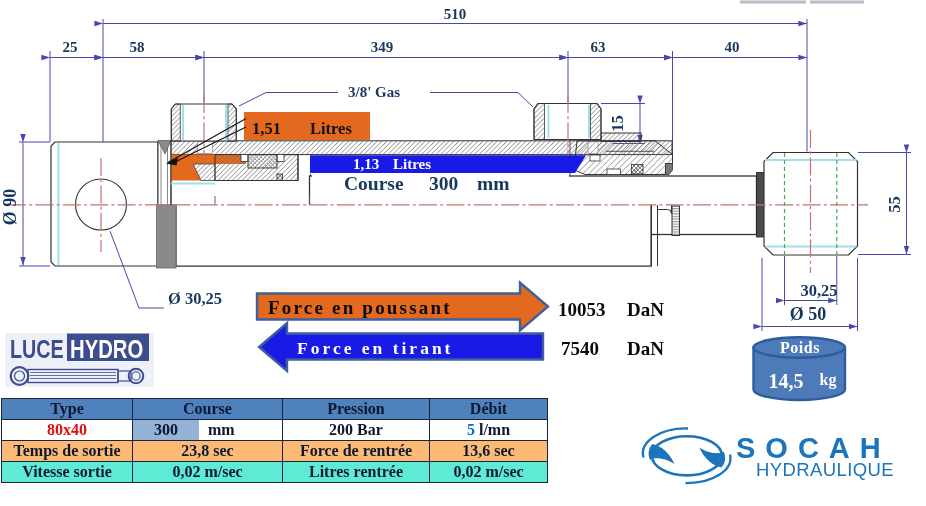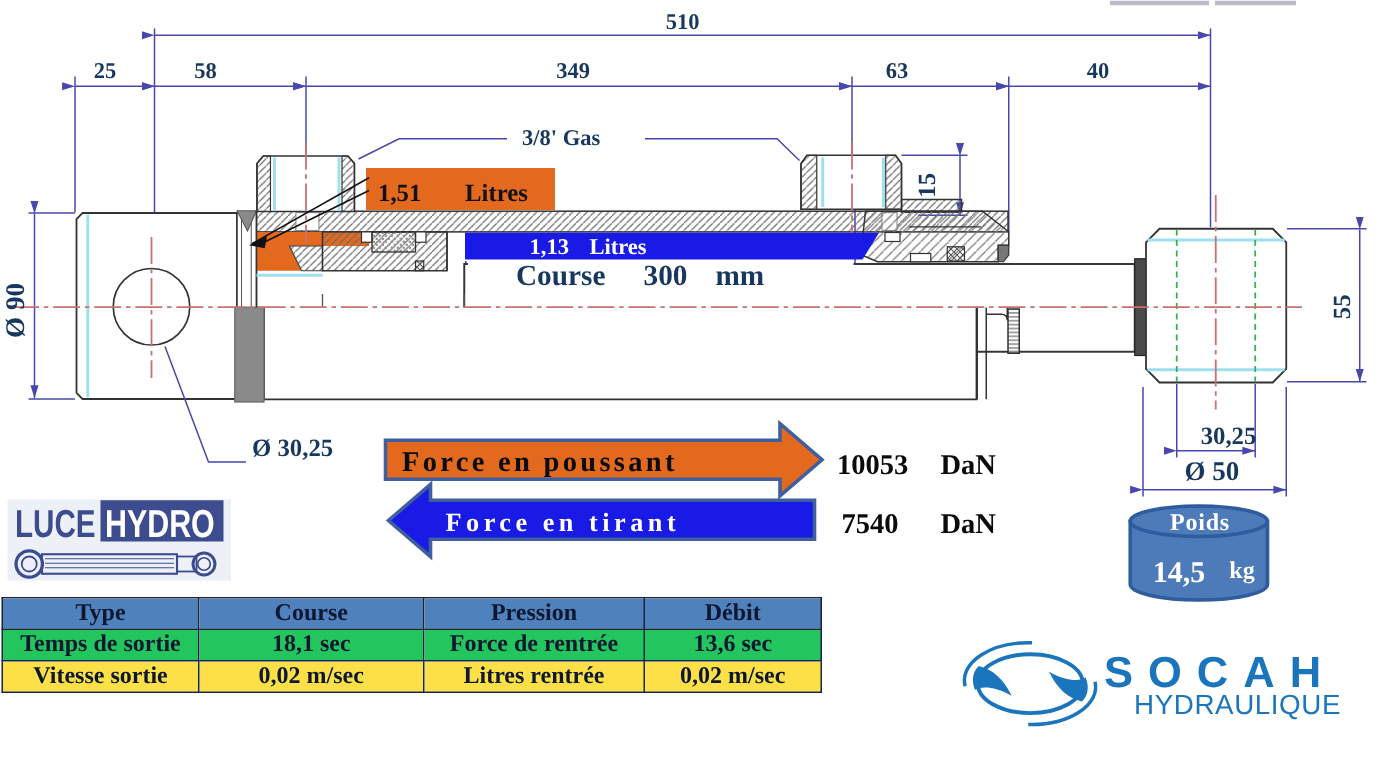--- a/index.html
+++ b/index.html
@@ -245,27 +245,38 @@
         <col style="width:147px">
         <col style="width:118px">
       </colgroup>
 <tbody>
         <tr>
           <td class="hd">Type</td>
           <td class="hd">Course</td>
           <td class="hd">Pression</td>
           <td class="hd">Débit</td>
         </tr>
-<tr style="background:#22c55e">
+<tr>
+          <td style="color:#E01010">80x40</td>
+    <td>
+            <div style="display:flex;height:100%">
+              <div style="width:66px;background:#95B3D7">300</div>
+              <div style="padding-left:9px;text-align:left">mm</div>
+            </div>
+          </td>
+    <td>200 Bar</td>
+          <td><span style="color:#0070C0">5</span> l/mn</td>
+        </tr>
+<tr style="background:#fdba74">
           <td>Temps de sortie</td>
-          <td>18,1 sec</td>
+          <td>23,8 sec</td>
           <td>Force de rentrée</td>
           <td>13,6 sec</td>
         </tr>
-<tr style="background:#fde047">
+<tr style="background:#5eead4">
           <td>Vitesse sortie</td>
           <td>0,02 m/sec</td>
           <td>Litres rentrée</td>
           <td>0,02 m/sec</td>
         </tr>
 </tbody>
     </table>
 </div>
 
 </body></html>

